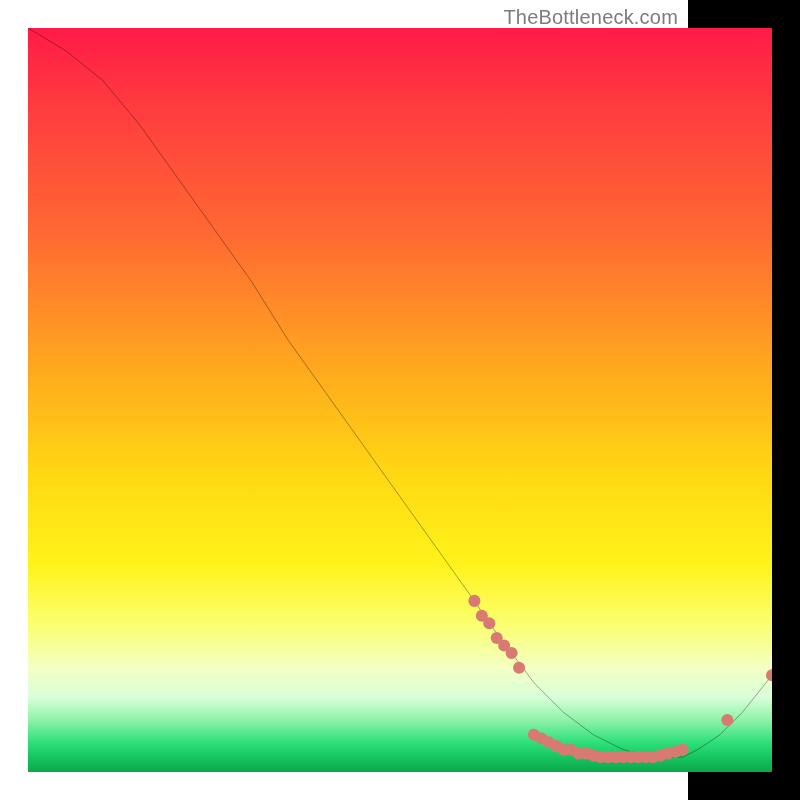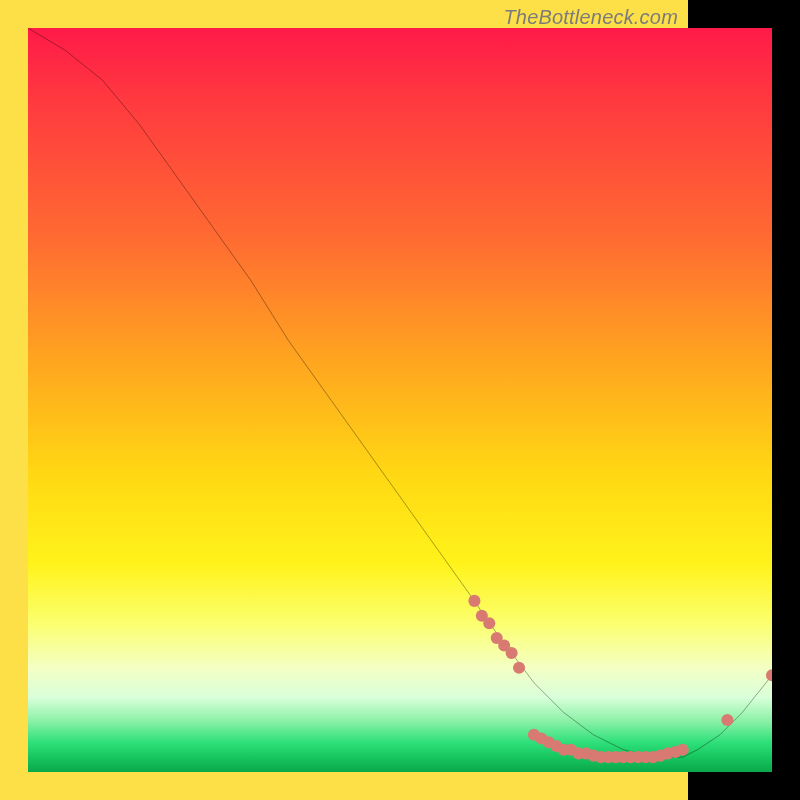--- a/index.html
+++ b/index.html
@@ -8,22 +8,21 @@
     width: 800px;
     height: 800px;
     background: #000;
     overflow: hidden;
     font-family: Arial, Helvetica, sans-serif;
   }
   .stage {
     position: relative;
     width: 688px;
     height: 800px;
-    background: #fde047;
-    font-style: italic;
+    background: #ffffff;
   }
   .plot-area {
     position: absolute;
     left: 28px;
     top: 28px;
     width: 744px;
     height: 744px;
   }
   .gradient-bg {
     position: absolute;

